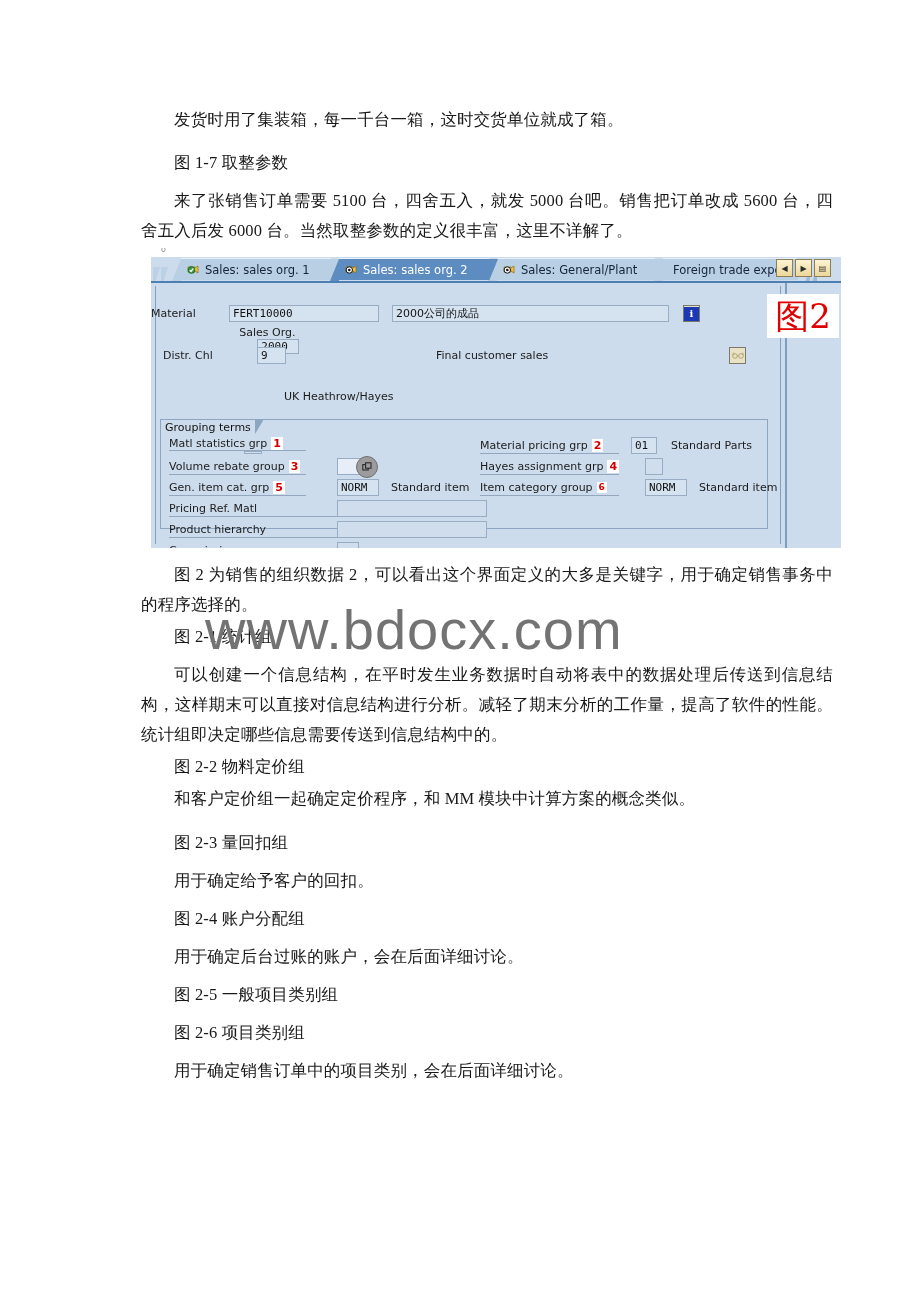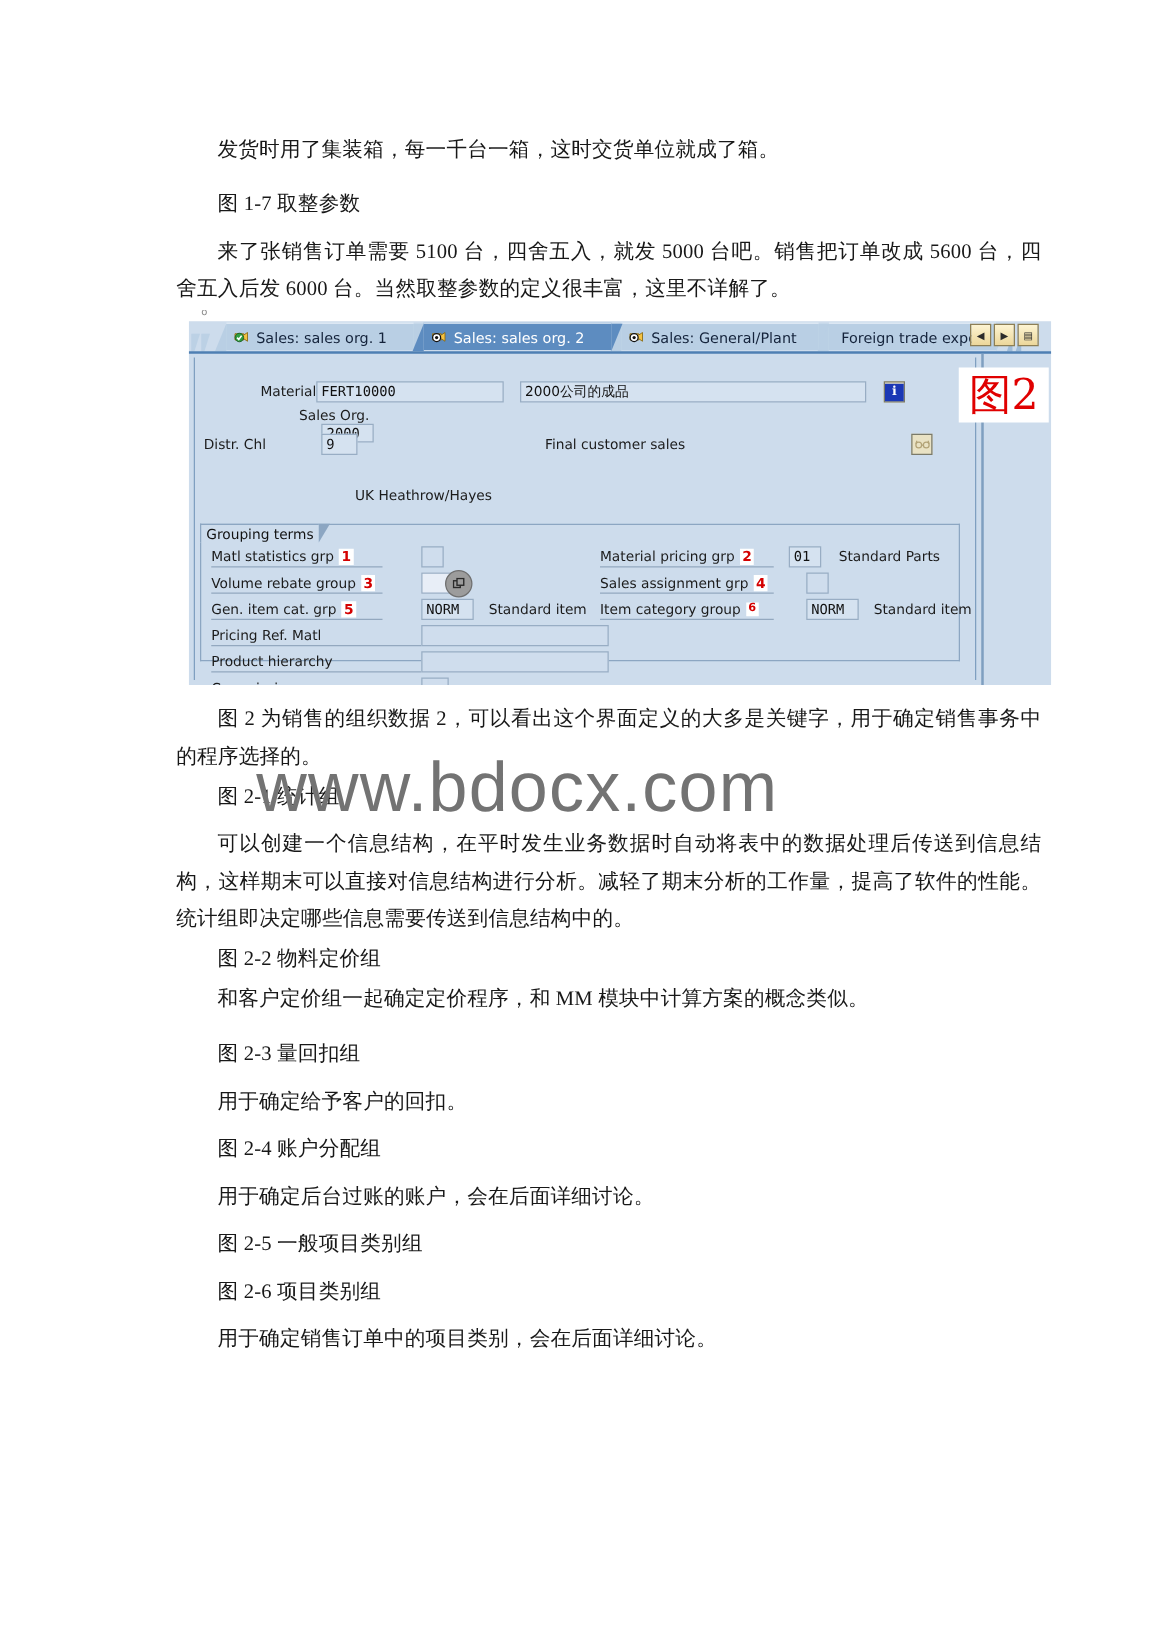--- a/index.html
+++ b/index.html
@@ -376,21 +376,21 @@
           </div>
         <div class="navbtn">
             <span>▤</span>
           </div>
       </div>
     </div>
 
     <div class="sap-body">
       <div class="sap-inner"></div>
 
-      <div class="row" style="left:24px; top:22px;text-align:right;">
+      <div class="row" style="left:0; top:22px;">
         <span class="lbl" style="width:78px">Material</span>
         <span class="fld" style="width:150px">FERT10000</span>
         <span class="fld small" style="width:277px; margin-left:13px;">2000公司的成品</span>
         <span class="btn-sq" style="margin-left:14px; background:#e9e2c4;">
           <span class="info-box">i</span>
         </span>
       </div>
 
       <div class="row" style="left:12px; top:43px;flex-direction:column;">
         <span class="lbl" style="width:78px">Sales Org.</span>
@@ -409,21 +409,21 @@
           <circle cx="3" cy="5" r="2.3" fill="none" stroke="#b3a478" stroke-width="1"></circle>
           <circle cx="9" cy="5" r="2.3" fill="none" stroke="#b3a478" stroke-width="1"></circle>
           <path d="M5.3 5 h1.4 M0.6 4 l1 -2.4 M11.4 4 l-1 -2.4" stroke="#b3a478" stroke-width="1" fill="none"></path>
         </svg>
       </div>
 
       <div class="group-tab-line"></div>
       <div class="groupbox"></div>
       <div class="group-tab">Grouping terms</div>
 
-      <div class="row" style="left:18px; top:154px;">
+      <div class="row" style="left:18px; top:154px;flex-direction:column;">
         <span class="underline-lbl" style="width:137px">
           <span class="lbl">Matl statistics grp</span>
           <span class="marker">1</span>
         </span>
         <span class="fld empty" style="width:18px; margin-left:31px;"></span>
       </div>
 
       <div class="row" style="left:18px; top:175px;">
         <span class="underline-lbl" style="width:137px">
           <span class="lbl">Volume rebate group</span>
@@ -451,21 +451,21 @@
         <span class="underline-lbl" style="width:139px">
           <span class="lbl">Material pricing grp</span>
           <span class="marker">2</span>
         </span>
         <span class="fld" style="width:26px; margin-left:12px;">01</span>
         <span class="lbl" style="margin-left:14px;">Standard Parts</span>
       </div>
 
       <div class="row" style="left:329px; top:175px;">
         <span class="underline-lbl" style="width:139px">
-          <span class="lbl">Sales assignment grp</span>
+          <span class="lbl">Hayes assignment grp</span>
           <span class="marker">4</span>
         </span>
         <span class="fld empty" style="width:18px; margin-left:26px;"></span>
       </div>
 
       <div class="row" style="left:329px; top:196px;">
         <span class="underline-lbl" style="width:139px">
           <span class="lbl">Item category group</span>
           <span class="marker sm">6</span>
         </span>

